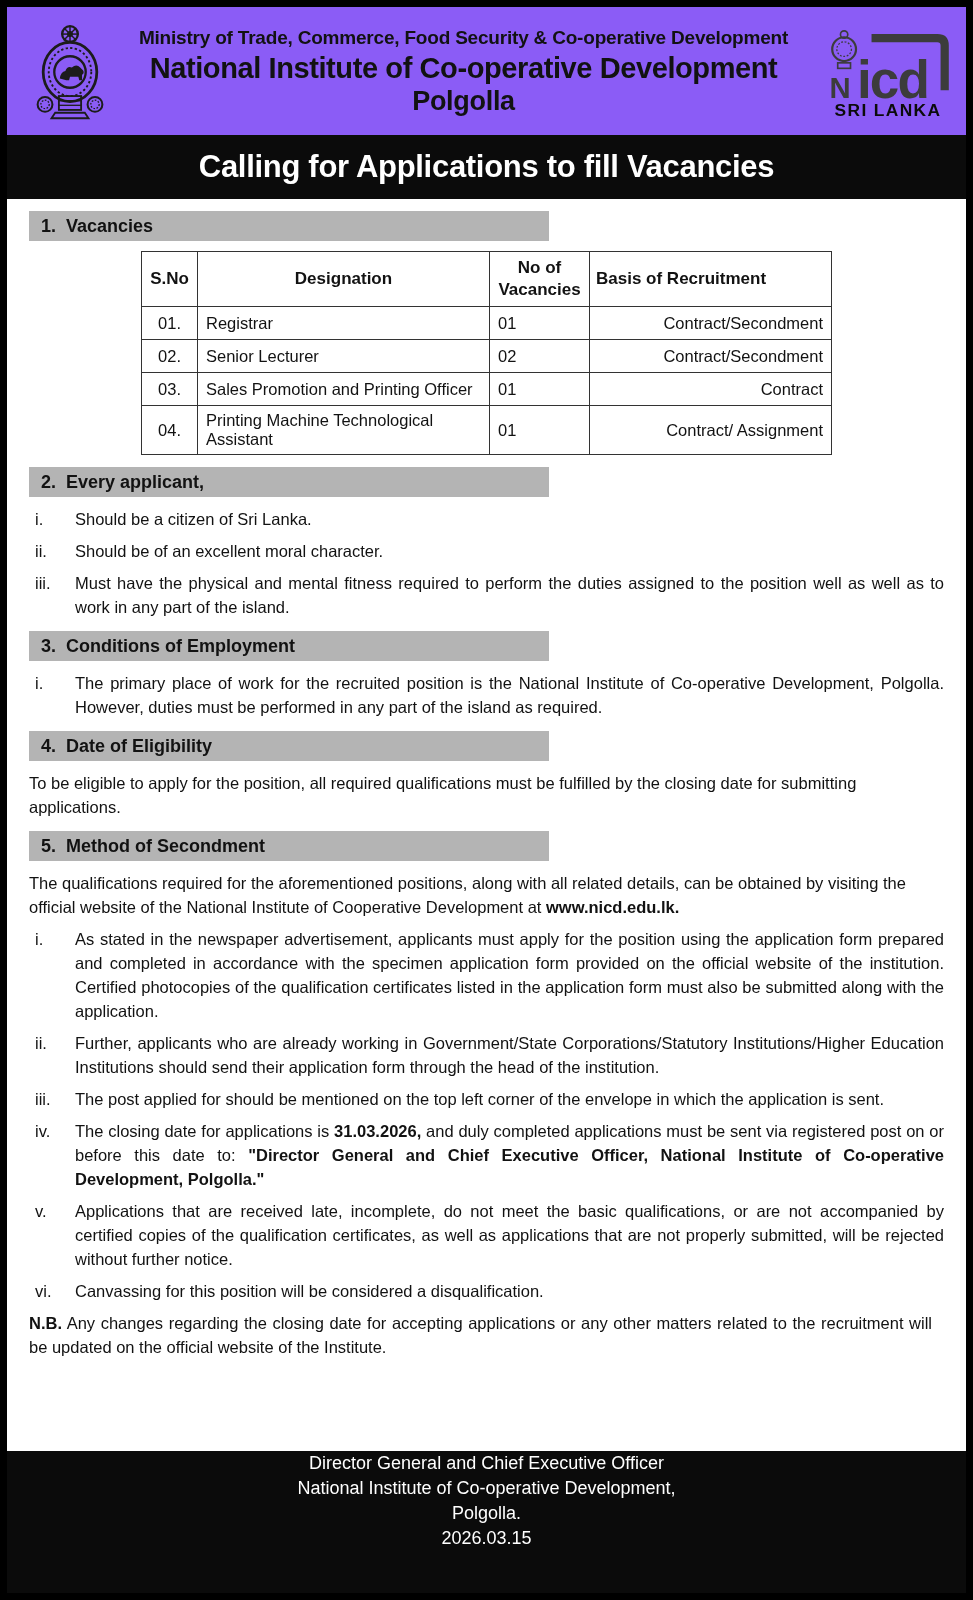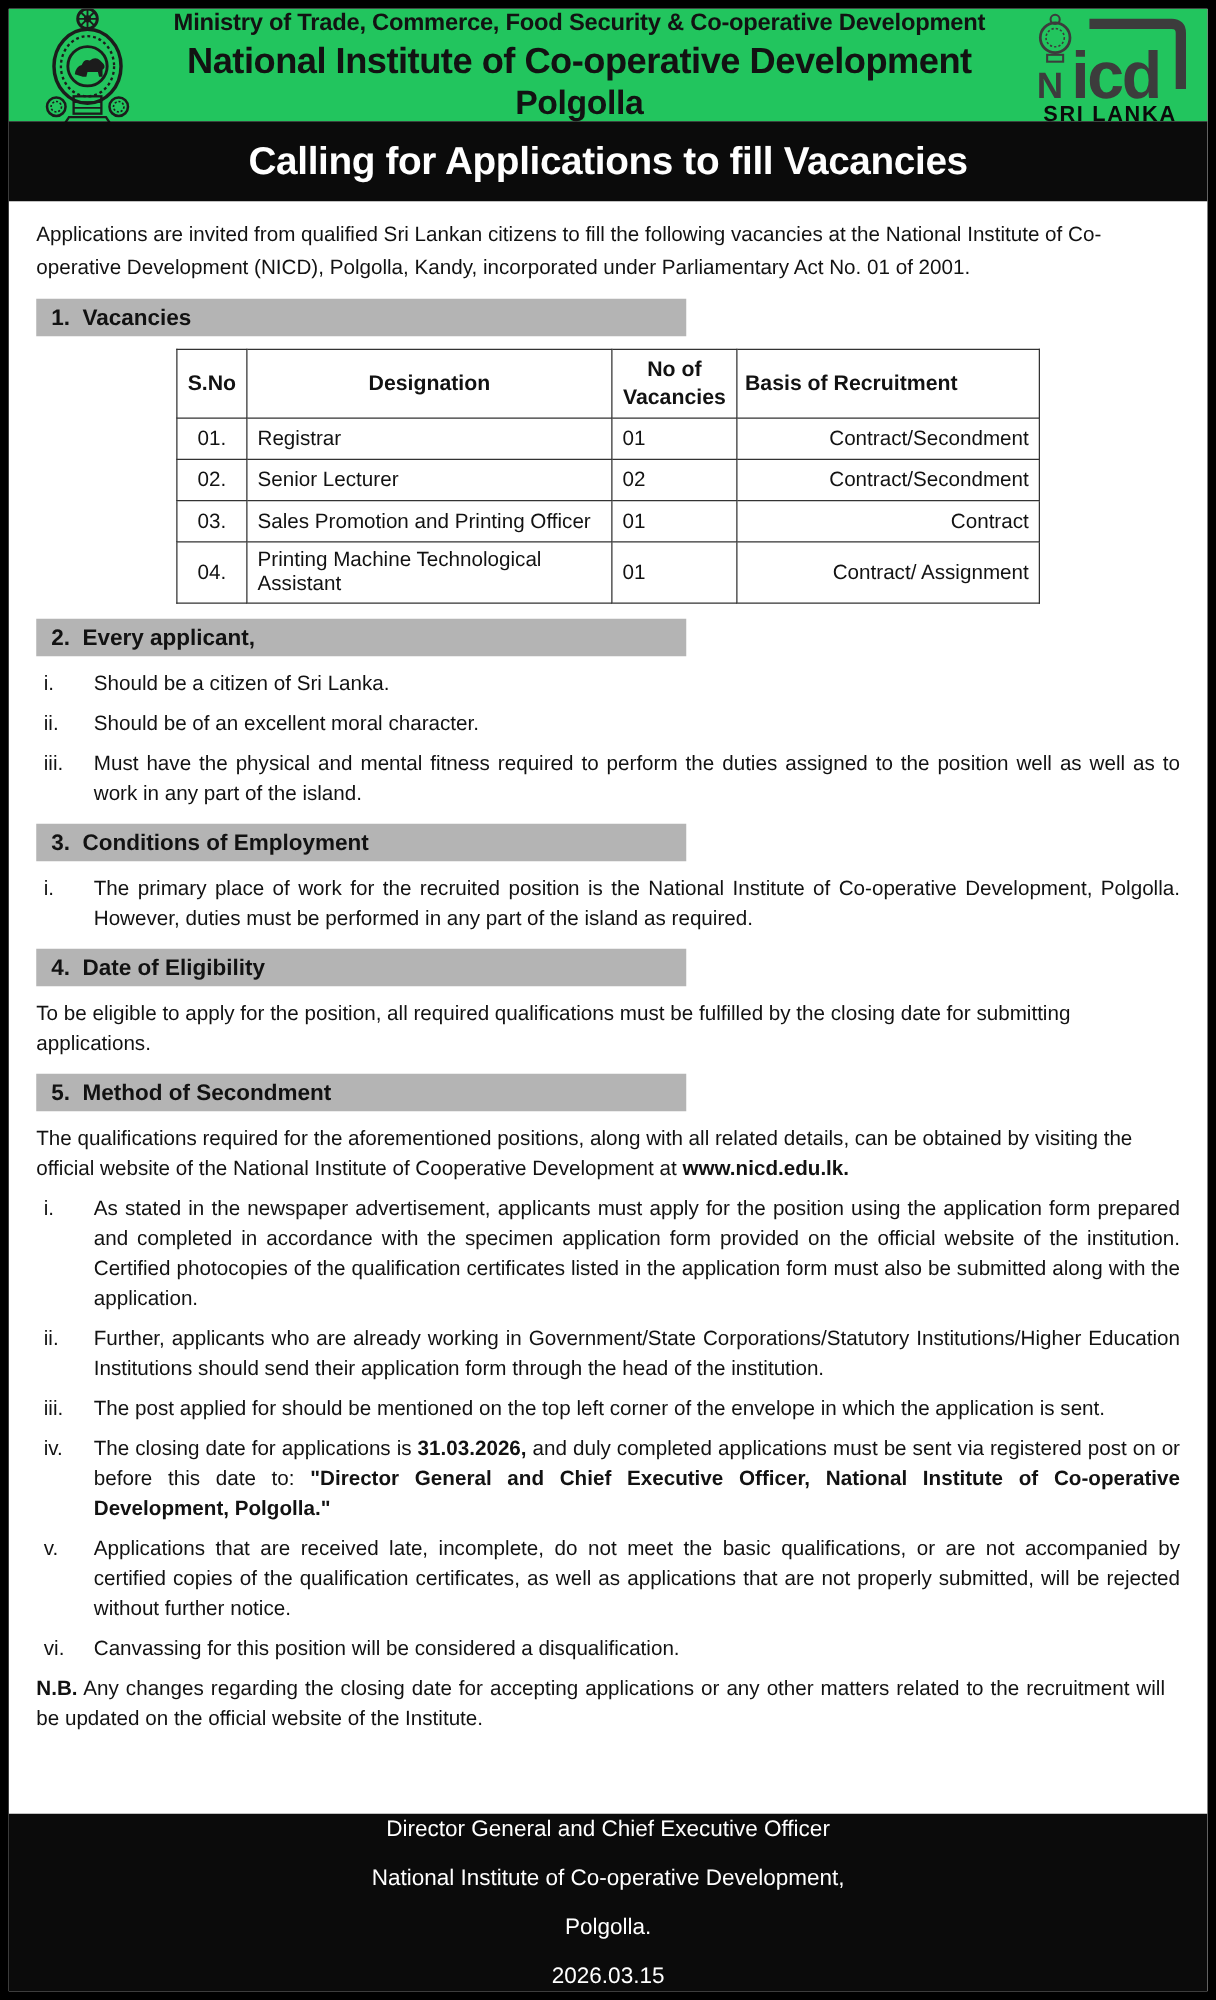--- a/index.html
+++ b/index.html
@@ -13,24 +13,24 @@
   body{width:973px;margin:0 auto;font-family:"Liberation Sans",sans-serif;color:var(--text);}
   .page{
     width:973px;height:1600px;
     background:#fff;
     border:7px solid #000;
     display:flex;flex-direction:column;
     overflow:hidden;
   }
   
   .masthead{
-    height:90px;
+    height:128px;
     display:flex;align-items:center;
     padding:6px 14px 4px 26px;
-    background:#22c55e;
+    background:#8b5cf6;
   }
   .masthead-text{flex:1;text-align:center;padding:0 6px;}
   .ministry{font-size:19px;font-weight:bold;letter-spacing:-0.2px;}
   .institute{font-size:29px;font-weight:bold;letter-spacing:-0.4px;margin-top:3px;}
   .location{font-size:27px;font-weight:bold;letter-spacing:-0.3px;margin-top:1px;}
   .emblem{flex:0 0 auto;}
   .nicd-logo{flex:0 0 auto;margin-left:4px;}
   
   .banner{
     height:64px;background:var(--banner-bg);
@@ -72,21 +72,21 @@
   .roman-list{margin:2px 0 4px 0;}
   .roman-item{display:flex;margin-bottom:8px;}
   .roman-item .numeral{flex:0 0 46px;font-size:16.5px;line-height:24px;padding-left:6px;}
   .roman-item .item-text{flex:1;font-size:16.5px;line-height:24px;text-align:justify;}
   .plain-para{font-size:16.5px;line-height:24px;margin:4px 0 8px 0;}
   .note-para{font-size:16.5px;line-height:24px;margin:4px 12px 6px 0;text-align:justify;}
   .bold{font-weight:bold;}
   
   footer{
     height:142px;background:var(--banner-bg);
-    display:flex;flex-direction:column;align-items:center;justify-content:space-between;
+    display:flex;flex-direction:column;align-items:center;justify-content:flex-start;
     color:#fff;text-align:center;
   }
   footer div{font-size:18px;line-height:25px;}
 </style>
 </head>
 <body>
 
 <div class="page">
 
   <header class="masthead">
@@ -134,21 +134,20 @@
       <text x="70" y="100" text-anchor="middle" font-family="Liberation Sans, sans-serif" font-size="19" font-weight="bold" letter-spacing="1.5" fill="#0b0b0b">SRI LANKA</text>
     </svg>
   </header>
 
   <div class="banner">
     <span>Calling for Applications to fill Vacancies</span>
   </div>
 
   <main>
 
-    <p class="intro">Applications are invited from qualified Sri Lankan citizens to fill the following vacancies at the National Institute of Co-operative Development (NICD), Polgolla, Kandy, incorporated under Parliamentary Act No. 01 of 2001.</p>
 
     <div class="section-bar">
       <span class="sec-num">1.</span>
       <span>Vacancies</span>
     </div>
 
     <table class="vacancy">
       <thead>
         <tr>
           <th class="col-sno">S.No</th>

